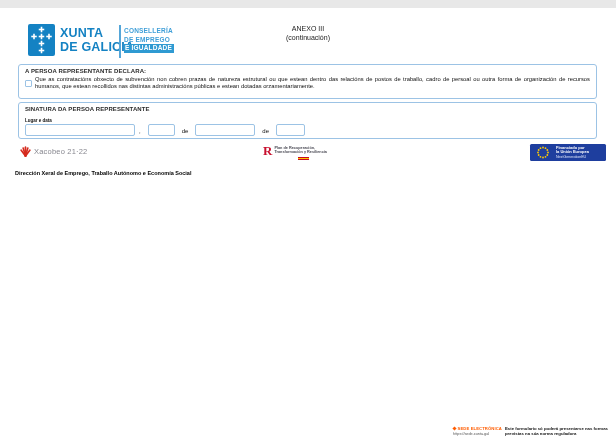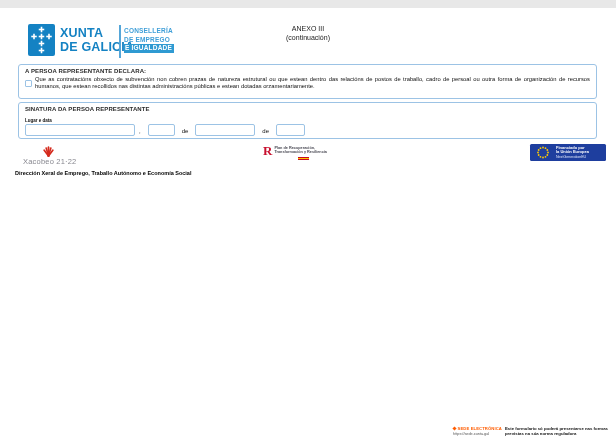--- a/index.html
+++ b/index.html
@@ -34,21 +34,21 @@
   .sig-row { display:flex; align-items:flex-end; margin:1px 0 0 6px; font-size:6px; }
   .field { height:12px; border:1px solid #9cc3e5; border-radius:2px; background:#ffffff;
     font-size:6px; padding:0 2px; font-family:"Liberation Sans", sans-serif; }
   .f-place { width:110px; }
   .f-day   { width:27px;  margin-left:7px; }
   .f-month { width:60px;  margin-left:7px; }
   .f-year  { width:29px;  margin-left:7px; }
   .sig-sep { margin-left:4px; line-height:10px; color:#111; }
   .sig-de  { margin-left:7px; line-height:10px; color:#111; }
   
-  .xacobeo { position:absolute; left:20px; top:138px; display:flex; align-items:center;flex-direction:column; }
+  .xacobeo { position:absolute; left:20px; top:138px; display:flex; align-items:center; }
   .xacobeo-label { margin-left:3px; font-size:7.5px; color:#87878f; letter-spacing:.2px; }
   .plan { position:absolute; left:263px; top:136px; display:flex; align-items:flex-start; }
   .plan-r { font-family:"Liberation Serif", serif; font-weight:bold; color:#c8102e;
     font-size:13px; line-height:13px; }
   .plan-txt { margin-left:2px; margin-top:1.5px; font-size:3.8px; line-height:4.8px;
     color:#4a4a55; font-weight:bold; }
   .spain-flag { margin-top:2px; margin-left:26px; width:11px; height:3.2px;
     background:linear-gradient(to bottom,#c60b1e 30%,#ffc400 30%,#ffc400 70%,#c60b1e 70%); }
   .eu { position:absolute; left:530px; top:136px; width:76px; height:17px;
     background:#1e3e9e; border-radius:1.5px; display:flex; align-items:center; }

